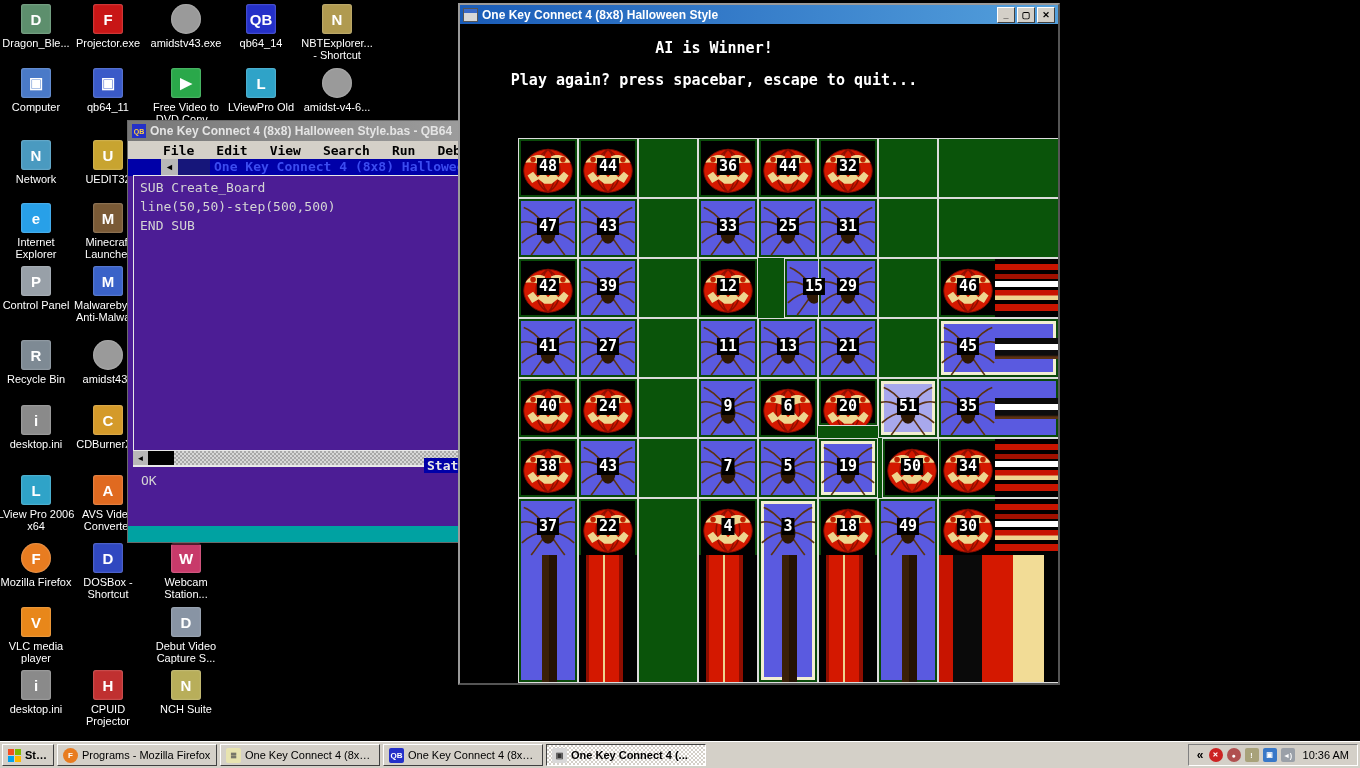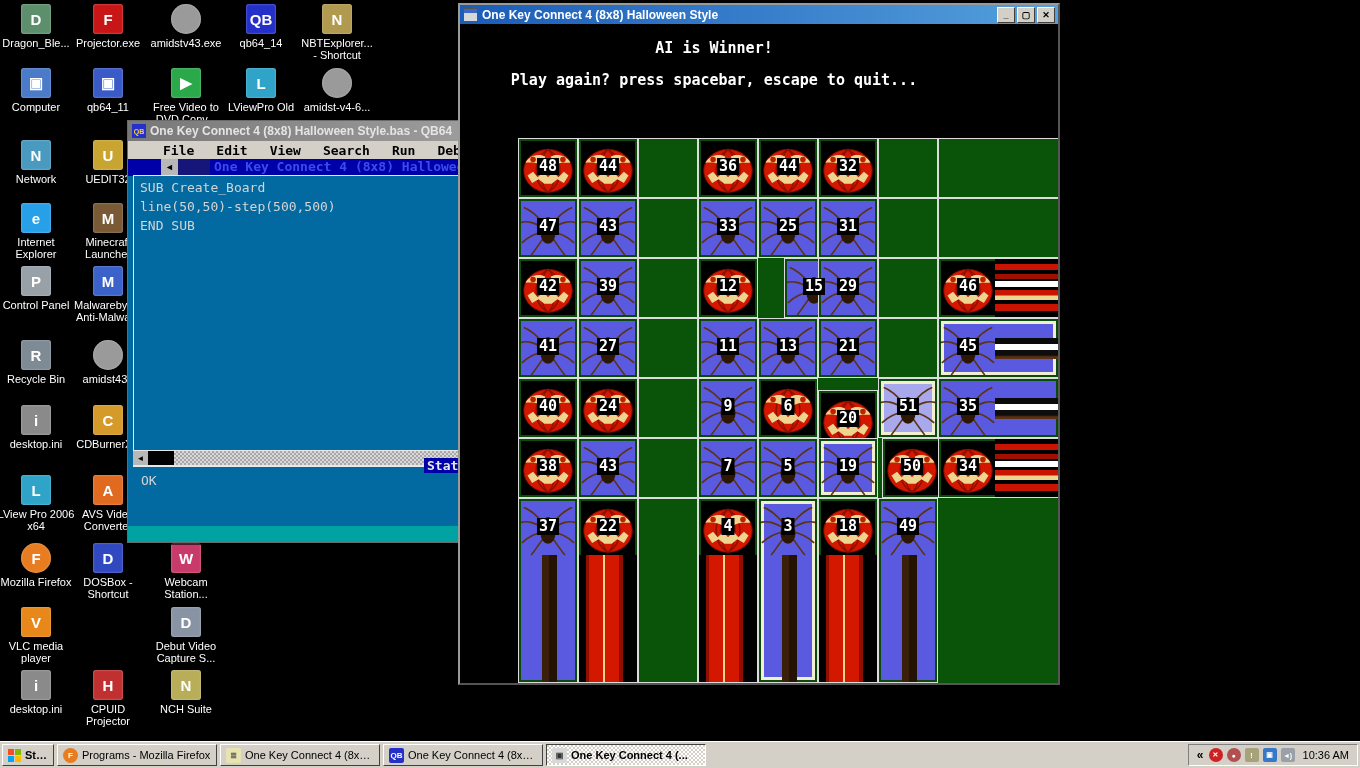--- a/index.html
+++ b/index.html
@@ -11,21 +11,21 @@
   .dicon-img{width:30px;height:30px;margin:0 auto;border-radius:3px;display:flex;
              align-items:center;justify-content:center;font:bold 15px "Liberation Sans",sans-serif;
              color:#fff;box-shadow:inset 0 0 2px rgba(255,255,255,.5);}
   .dicon-img.circle{border-radius:50%;}
   .dicon-label{margin-top:3px;font:11px "Liberation Sans",sans-serif;color:#fff;line-height:12px;}
 
   
   .win{position:absolute;box-sizing:border-box;}
 
   
-  #qb64-win{left:127px;top:120px;width:560px;height:423px;background:#0369a1;
+  #qb64-win{left:127px;top:120px;width:560px;height:423px;background:#4c1d95;
             border:1px solid #6a6a6a;box-shadow:2px 2px 0 rgba(0,0,0,.6);}
   .qb-title{height:20px;background:linear-gradient(to right,#787878,#b4b4b4);
             display:flex;align-items:center;gap:4px;padding:0 4px;}
   .qb-icon{width:14px;height:14px;background:#2430c8;color:#ffd040;font:bold 7px "Liberation Sans",sans-serif;
            display:flex;align-items:center;justify-content:center;}
   .qb-title-text{font:bold 12px "Liberation Sans",sans-serif;color:#e4e4e4;white-space:nowrap;overflow:hidden;}
   .qb-menubar{height:18px;background:#d4d0c8;display:flex;align-items:center;
               padding-left:24px;font:bold 13px "DejaVu Sans Mono",monospace;color:#000;}
   .qb-menu-item{padding:0 11px;}
   .qb-tabbar{position:relative;height:17px;background:#0000a8;}
@@ -487,21 +487,21 @@
             <use href="#sym-spider"></use>
           </svg>
           <div class="num">9</div>
         </div>
         <div class="cell pumpkin" style="left: 240px; top: 240px; width: 60px; height: 60px;">
           <svg viewBox="0 0 60 60" class="piece">
             <use href="#sym-pumpkin"></use>
           </svg>
           <div class="num">6</div>
         </div>
-        <div class="cell pumpkin" style="left: 300px; top: 252px; width: 60px; height: 60px;">
+        <div class="cell pumpkin" style="left: 300px; top: 240px; width: 60px; height: 48px;">
           <svg viewBox="0 0 60 60" class="piece">
             <use href="#sym-pumpkin"></use>
           </svg>
           <div class="num">20</div>
         </div>
         <div class="cell spider hl last" style="left: 360px; top: 240px; width: 60px; height: 60px;">
           <svg viewBox="0 0 60 60" class="piece">
             <use href="#sym-spider"></use>
           </svg>
           <div class="num">51</div>
@@ -592,20 +592,28 @@
           </svg>
           <div class="smear-v sm-pv"></div>
           <div class="num">18</div>
         </div>
         <div class="cell spider" style="left: 360px; top: 360px; width: 60px; height: 185px;">
           <svg viewBox="0 0 60 60" class="piece">
             <use href="#sym-spider"></use>
           </svg>
           <div class="smear-v sm-sv"></div>
           <div class="num">49</div>
+        </div>
+        <div class="cell pumpkin" style="left: 420px; top: 360px; width: 121px; height: 185px;">
+          <svg viewBox="0 0 60 60" class="piece">
+            <use href="#sym-pumpkin"></use>
+          </svg>
+          <div class="smear-h sm-p"></div>
+          <div class="smear-v sm-hv"></div>
+          <div class="num" style="left: 29px;">30</div>
         </div>
       </div>
   </div>
 </div>
 
 <div id="taskbar">
   <div class="tbtn start">
     <div class="start-flag"></div>
     <span class="lbl">Start</span>
   </div>

